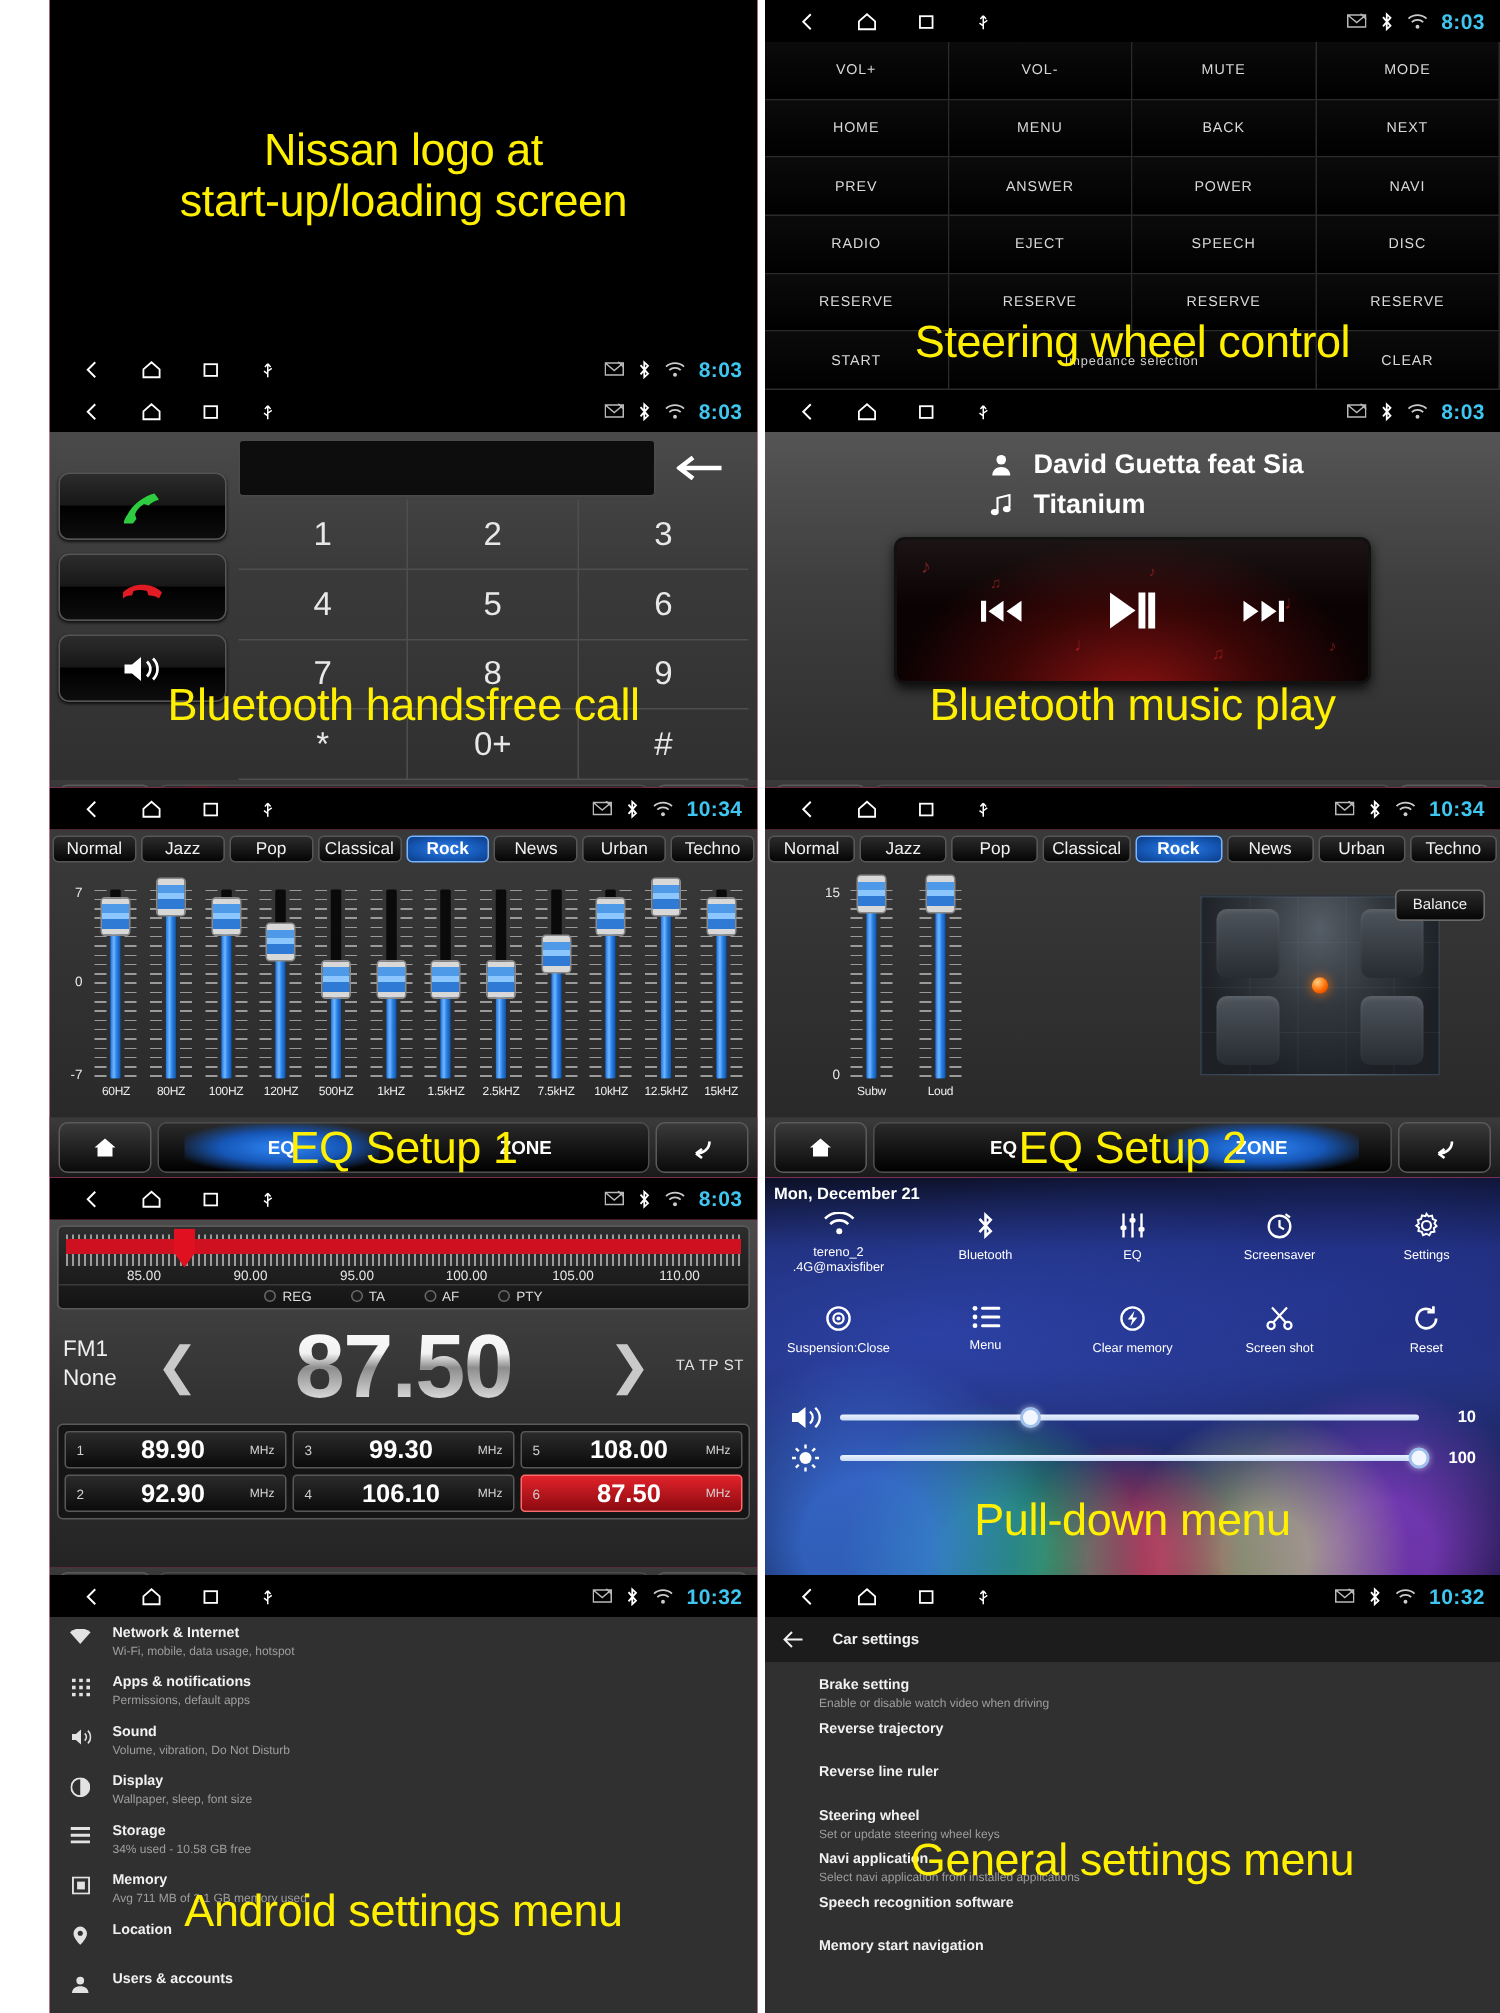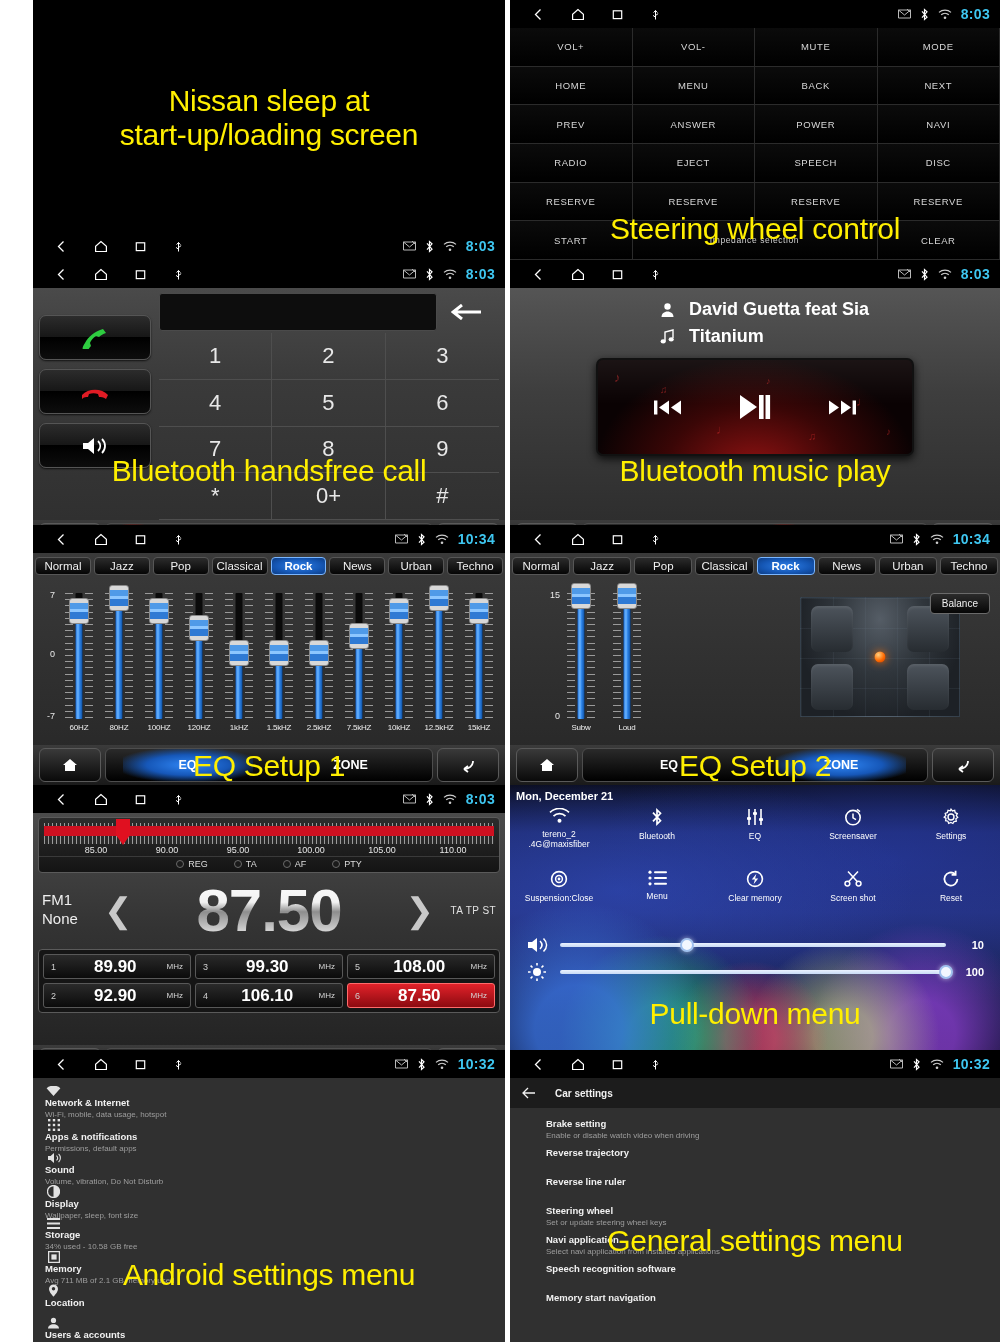--- a/index.html
+++ b/index.html
@@ -321,42 +321,42 @@
   .pd-knob {
     position:absolute; top:50%; transform:translate(-50%,-50%);
     width:14px; height:14px; border-radius:50%;
     background:#f2f7ff; border:2px solid #9fc0ee;
     box-shadow:0 0 5px rgba(255,255,255,.6);
   }
   .pd-val { color:#fff; font-size:11px; font-weight:bold; width:26px; text-align:right; }
 
   
   .as-body { height:264px; background:#303030; overflow:hidden; }
-  .as-row { display:flex; align-items:flex-start; padding:5px 24px 4px 12px; height:33px;flex-direction:column; }
+  .as-row { display:flex; align-items:flex-start; gap:13px; padding:5px 24px 4px 12px; height:33px; }
   .as-ico { width:17px; display:flex; justify-content:center; padding-top:3px; }
   .as-t { color:#f1f1f1; font-size:9.5px; font-weight:bold; line-height:1.35; }
   .as-s { color:#9e9e9e; font-size:8px; line-height:1.35; }
 
   .cs-appbar { height:30px; background:#1c1c1c; display:flex; align-items:center; gap:19px; padding-left:12px; }
   .cs-title { color:#f1f1f1; font-size:10px; font-weight:bold; }
   .cs-body { height:234px; background:#303030; padding-top:6px; }
   .cs-row { padding:4px 0 4px 36px; height:29px; }
   .cs-t { color:#f1f1f1; font-size:9.5px; font-weight:bold; line-height:1.35; }
   .cs-s { color:#9e9e9e; font-size:8px; line-height:1.35; }
 </style>
 </head>
 <body>
 
 <div class="grid">
 
   <div class="pad"></div>
   <div class="panel">
     <div class="nissan-body">
       <div class="caption" style="top:84px">
-        <div>Nissan sleep at</div>
+        <div>Nissan logo at</div>
         <div>start-up/loading screen</div>
       </div>
     </div>
     <div class="statusbar">
       <div class="navicons">
         <svg width="13" height="13" viewBox="0 0 13 13">
             <path d="M8.5 1.5L3.5 6.5L8.5 11.5" stroke="#fff" stroke-width="1.3" fill="none"></path>
           </svg>
         <svg width="14" height="13" viewBox="0 0 14 13">
             <path d="M7 1.5L1.6 6.2V11.5H12.4V6.2Z" stroke="#fff" stroke-width="1.2" fill="none"></path>
@@ -754,20 +754,30 @@
             <div class="slider-label">120HZ</div>
           </div>
           <div class="slider-col">
             <div class="slider-track">
               <div class="track-ticks left"></div>
                 <div class="track-ticks"></div>
               <div class="track-rod"></div>
               <div class="track-fill" style="height:52%"></div>
               <div class="knob" style="top:48%"></div>
             </div>
+            <div class="slider-label">500HZ</div>
+          </div>
+          <div class="slider-col">
+            <div class="slider-track">
+              <div class="track-ticks left"></div>
+                <div class="track-ticks"></div>
+              <div class="track-rod"></div>
+              <div class="track-fill" style="height:52%"></div>
+              <div class="knob" style="top:48%"></div>
+            </div>
             <div class="slider-label">1kHZ</div>
           </div>
           <div class="slider-col">
             <div class="slider-track">
               <div class="track-ticks left"></div>
                 <div class="track-ticks"></div>
               <div class="track-rod"></div>
               <div class="track-fill" style="height:52%"></div>
               <div class="knob" style="top:48%"></div>
             </div>

